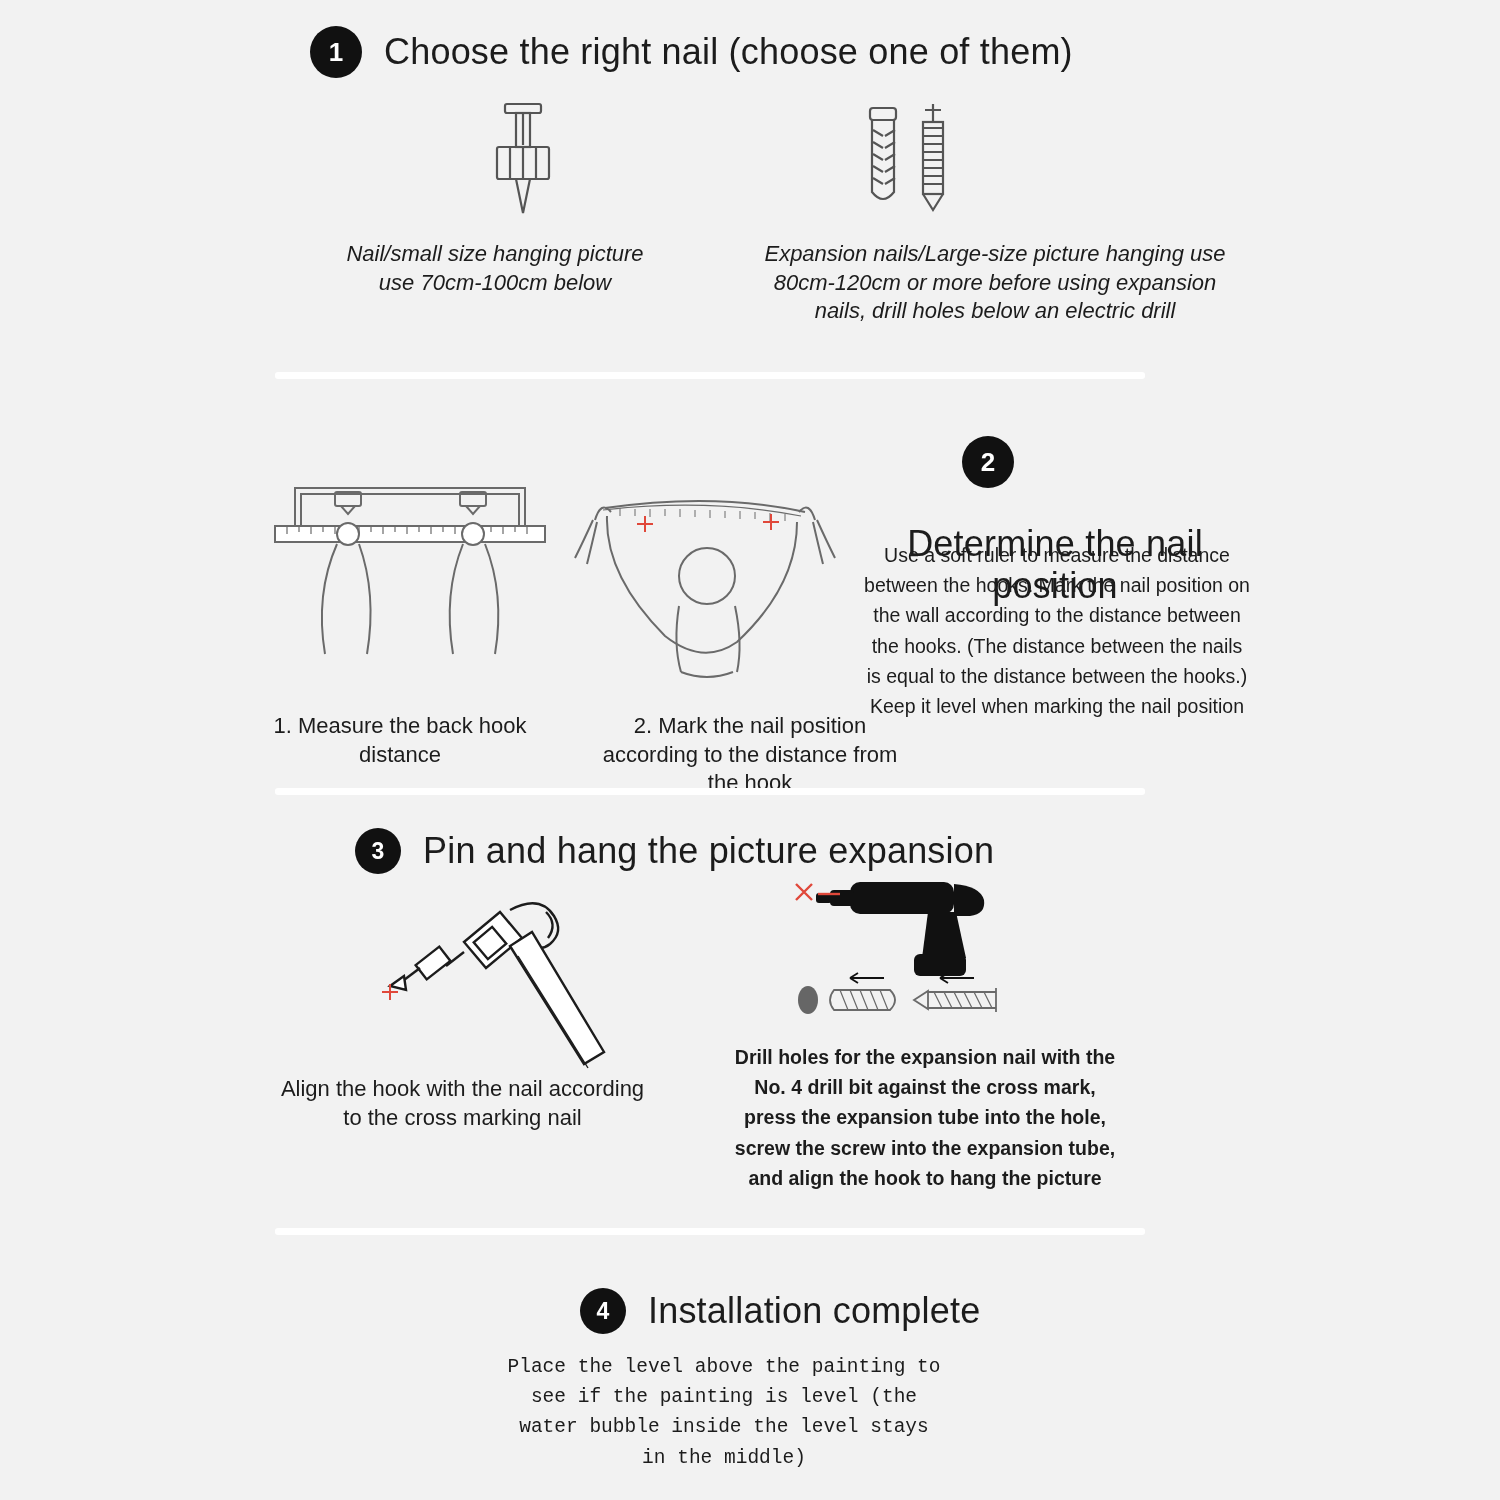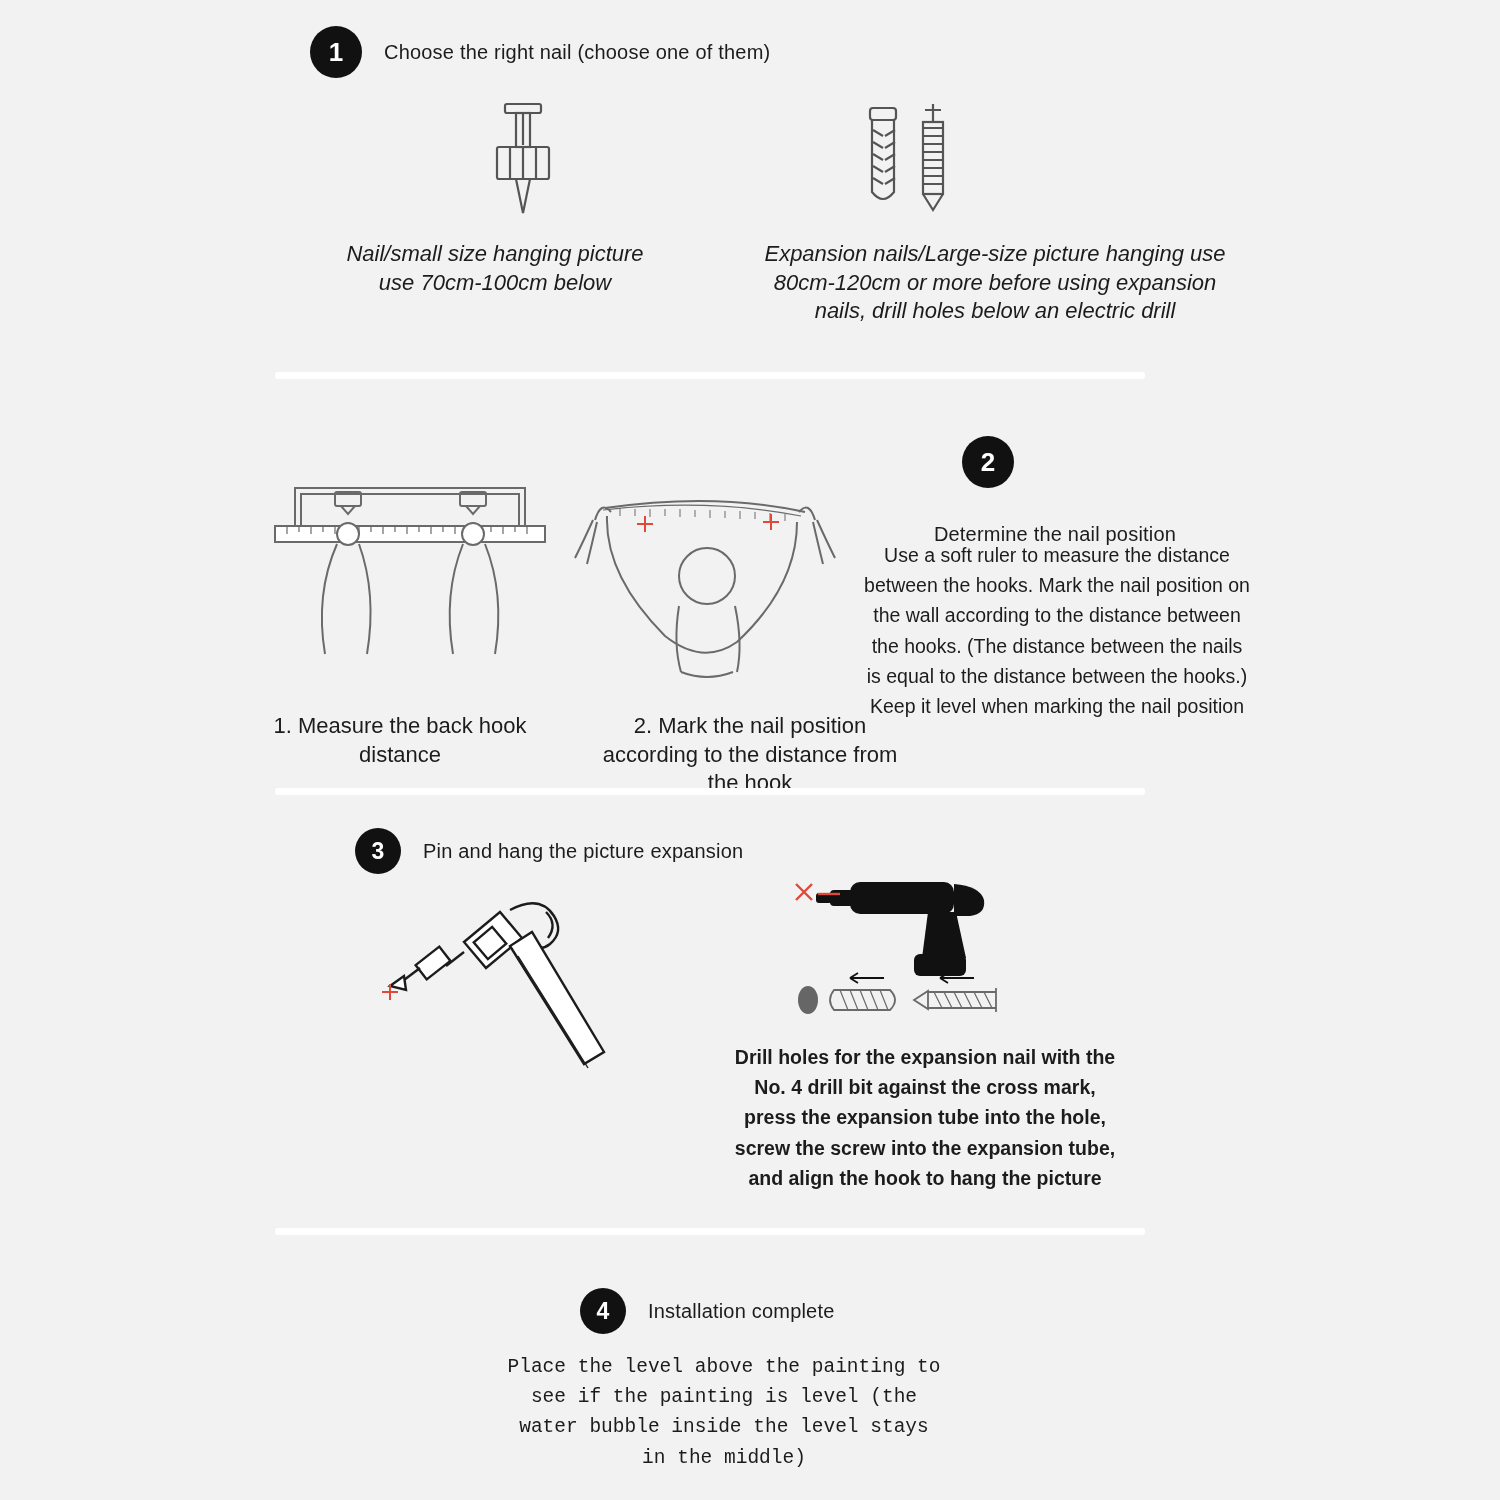--- a/index.html
+++ b/index.html
@@ -39,21 +39,21 @@
     width: 46px;
     height: 46px;
     font-size: 23px;
   }
   .step-head {
     display: flex;
     align-items: center;
     gap: 22px;
   }
   .step-title {
-    font-size: 20px;
+    font-size: 36px;
     font-weight: 400;
     letter-spacing: .2px;
   }
   .divider {
     position: absolute;
     left: 275px;
     width: 870px;
     height: 7px;
     background: #ffffff;
     border-radius: 3px;
@@ -219,20 +219,21 @@
         <path d="M104 62 l-18 14"></path>
         <rect x="58" y="64" width="30" height="18" transform="rotate(-38 73 73)" fill="#fff"></rect>
         <path d="M60 78 l-24 18"></path>
         <path d="M44 86 l-14 10 l16 4 z" fill="#fff"></path>
         <g stroke="#e0483a" stroke-width="2">
           <path d="M22 102 h16 M30 94 v16"></path>
         </g>
       </g>
     </svg>
   </div>
+  <div class="cap" id="cap-hammer">Align the hook with the nail according to the cross marking nail</div>
 
   <div id="sec3-artR">
     <svg width="260" height="170" viewBox="0 0 260 170" fill="none">
       <g fill="#111">
         <rect x="60" y="14" width="104" height="32" rx="10"></rect>
         <rect x="40" y="22" width="24" height="16" rx="4"></rect>
         <rect x="26" y="25" width="16" height="10" rx="3"></rect>
         <path d="M150 44 l16 0 l10 46 l-44 0 l6 -46 z"></path>
         <rect x="124" y="86" width="52" height="22" rx="6"></rect>
         <path d="M164 16 q26 2 30 16 q2 14 -14 16 l-16 0 z"></path>

